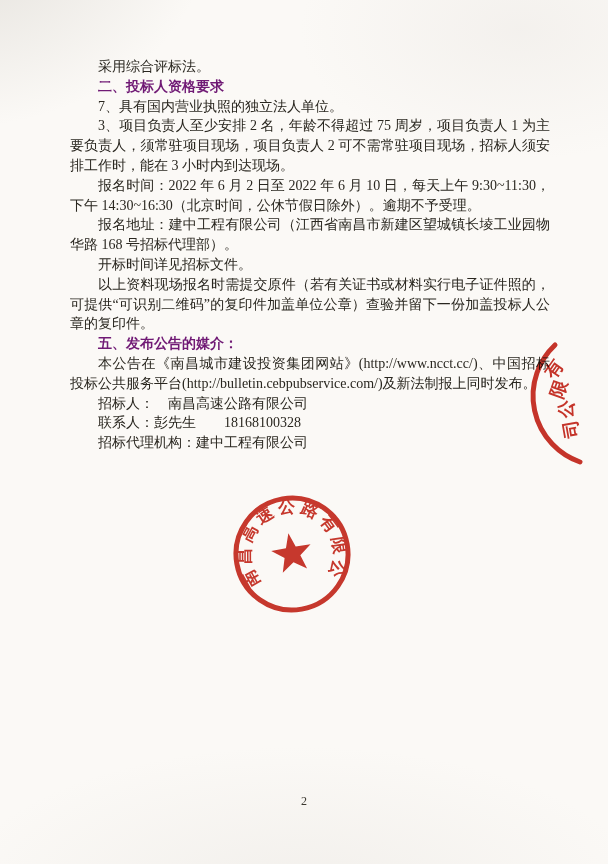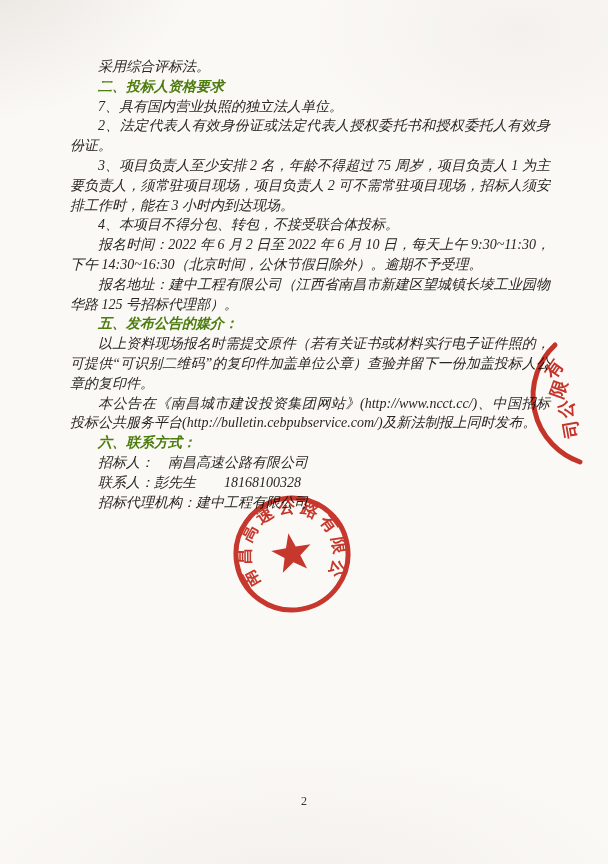--- a/index.html
+++ b/index.html
@@ -10,48 +10,46 @@
       radial-gradient(420px 320px at -50px -70px, rgba(185,180,170,.38), rgba(185,180,170,0) 62%),
       radial-gradient(340px 200px at 520px 30px, rgba(205,198,192,.16), rgba(205,198,192,0) 65%),
       radial-gradient(500px 220px at 300px 900px, rgba(205,200,192,.20), rgba(205,200,192,0) 70%),
       #fbf9f6;
   }
   .doc{
     position:absolute;left:70px;top:57px;width:480px;
     font-size:14px;line-height:19.8px;color:#29261f;
     text-align:justify;word-break:break-all;
   }
-  .doc p{margin:0;font-style:italic;}
+  .doc p{margin:0;}
   .ind{text-indent:2em;}
-  .hd{font-weight:bold;color:#4d7c0f;}
+  .hd{font-weight:bold;color:#701a75;}
   .page-num{
     position:absolute;left:0;top:794px;width:608px;text-align:center;
     font-size:12px;color:#3a372f;
   }
   .stamp{position:absolute;mix-blend-mode:multiply;opacity:.92;pointer-events:none;}
   .stamp-main{left:230px;top:492px;transform:rotate(-10deg);}
   .stamp-partial{left:520px;top:325px;}
   .seal-text{font-family:"Liberation Sans","DejaVu Sans",sans-serif;font-weight:bold;}
 </style>
 </head>
 <body>
 
 <div class="doc">
   <p class="ind">采用综合评标法。</p>
   <p class="ind hd">二、投标人资格要求</p>
   <p class="ind">7、具有国内营业执照的独立法人单位。</p>
-  <p class="ind">2、法定代表人有效身份证或法定代表人授权委托书和授权委托人有效身份证。</p>
   <p class="ind">3、项目负责人至少安排 2 名，年龄不得超过 75 周岁，项目负责人 1 为主要负责人，须常驻项目现场，项目负责人 2 可不需常驻项目现场，招标人须安排工作时，能在 3 小时内到达现场。</p>
-  <p class="ind">4、本项目不得分包、转包，不接受联合体投标。</p>
   <p class="ind">报名时间：2022 年 6 月 2 日至 2022 年 6 月 10 日，每天上午 9:30~11:30，下午 14:30~16:30（北京时间，公休节假日除外）。逾期不予受理。</p>
-  <p class="ind">报名地址：建中工程有限公司（江西省南昌市新建区望城镇长堎工业园物华路 125 号招标代理部）。</p>
+  <p class="ind">报名地址：建中工程有限公司（江西省南昌市新建区望城镇长堎工业园物华路 168 号招标代理部）。</p>
+  <p class="ind">开标时间详见招标文件。</p>
+  <p class="ind">以上资料现场报名时需提交原件（若有关证书或材料实行电子证件照的，可提供“可识别二维码”的复印件加盖单位公章）查验并留下一份加盖投标人公章的复印件。</p>
   <p class="ind hd">五、发布公告的媒介：</p>
-  <p class="ind">以上资料现场报名时需提交原件（若有关证书或材料实行电子证件照的，可提供“可识别二维码”的复印件加盖单位公章）查验并留下一份加盖投标人公章的复印件。</p>
   <p class="ind">本公告在《南昌城市建设投资集团网站》(http://www.ncct.cc/)、中国招标投标公共服务平台(http://bulletin.cebpubservice.com/)及新法制报上同时发布。</p>
-  <p class="ind hd">六、联系方式：</p>
   <p class="ind">招标人：　南昌高速公路有限公司</p>
   <p class="ind">联系人：彭先生　　18168100328</p>
   <p class="ind">招标代理机构：建中工程有限公司</p>
 </div>
 
 <svg class="stamp stamp-main" width="124" height="124" viewBox="0 0 124 124">
   <circle cx="62" cy="62" r="56" fill="none" stroke="#c5281c" stroke-width="5"></circle>
   <polygon fill="#c5281c" points="62,41 66.94,55.2 81.97,55.51 69.99,64.6 74.34,78.99 62,70.4 49.66,78.99 54.01,64.6 42.03,55.51 57.06,55.2"></polygon>
   <defs>
     <path id="sealArc" d="M 28.0,86.7 A 42,42 0 1 1 96.0,86.7" fill="none"></path>

